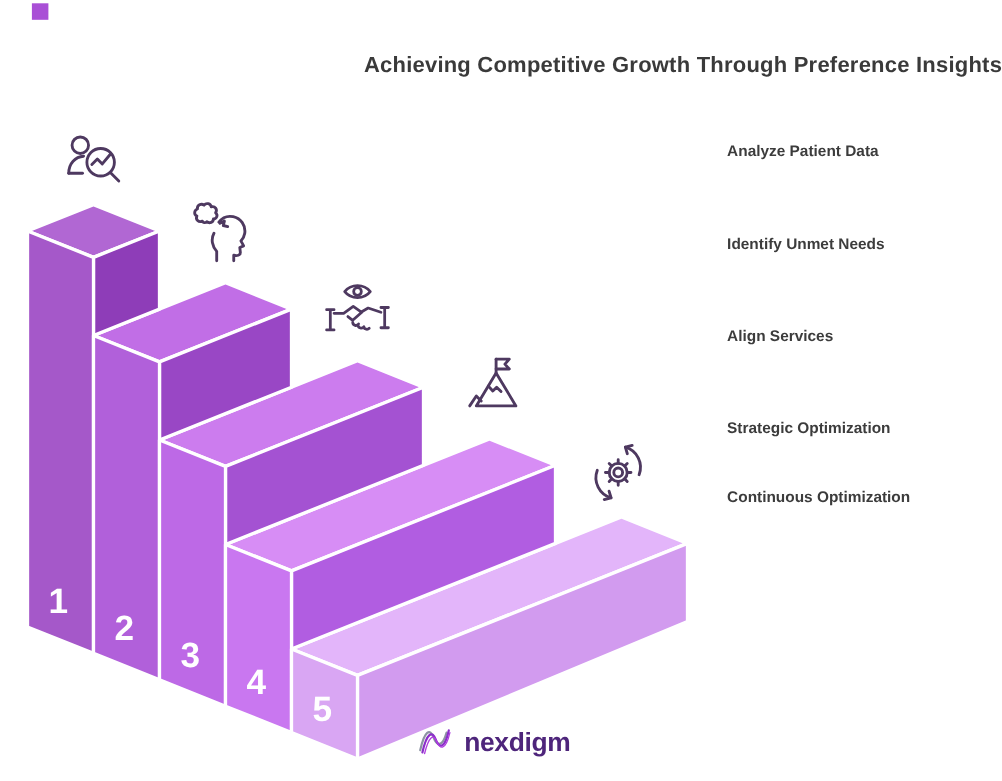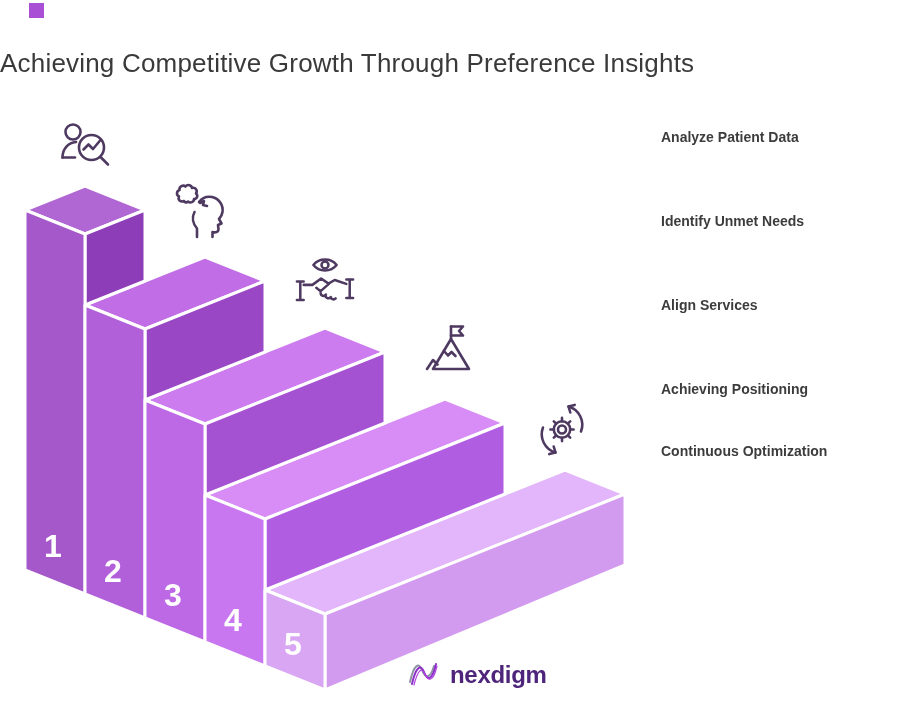--- a/index.html
+++ b/index.html
@@ -1,28 +1,28 @@
 <!DOCTYPE html>
 <html><head>
 <meta charset="utf-8">
 <style>
   html,body{margin:0;padding:0;background:#ffffff;}
   .canvas{position:relative;width:911px;height:710px;background:#ffffff;overflow:hidden;
           font-family:"Liberation Sans", sans-serif;}
   .corner-square{position:absolute;left:29px;top:3px;width:15px;height:15px;}
-  .title{position:absolute;left:0;right:0;top:48px;text-align:left;margin:0;
-         font-size:26px;font-weight:normal;letter-spacing:.2px;}
+  .title{position:absolute;left:0;right:0;top:48px;text-align:right;margin:0;
+         font-size:20px;font-weight:bold;letter-spacing:.2px;}
   .stairs{position:absolute;left:0;top:0;width:911px;height:710px;}
   .step-num{font-family:"Liberation Sans",sans-serif;font-weight:bold;font-size:32px;fill:#ffffff;}
   .icon{position:absolute;}
   .icon svg{display:block;}
   .label{position:absolute;left:661px;width:250px;font-size:14px;font-weight:bold;
           white-space:nowrap;}
   .lbl-0{top:129px}.lbl-1{top:213px}.lbl-2{top:297px}.lbl-3{top:381px}.lbl-4{top:443px}
-  .logo{position:absolute;left:408px;top:658px;display:flex;align-items:center;gap:8px;}
+  .logo{position:absolute;left:380px;top:658px;display:flex;align-items:center;gap:8px;}
   .logo-text{font-size:24px;font-weight:bold;letter-spacing:-0.3px;line-height:32px;}
 </style>
 </head>
 <body>
 
 <div class="canvas">
 
   <div class="corner-square" style="background:#a94fd6"></div>
 
   <h1 class="title" style="color:#3a3a3a">Achieving Competitive Growth Through Preference Insights</h1>
@@ -107,21 +107,21 @@
       <path d="M34.5,5.5 A19,19 0 0 1 47,30.5"></path>
       <path d="M34.5,5.5 l6.2,-1.6 M34.5,5.5 l1.8,6"></path>
       <path d="M21.5,51.5 A19,19 0 0 1 9,26.5"></path>
       <path d="M21.5,51.5 l-6.2,1.6 M21.5,51.5 l-1.8,-6"></path>
     </svg>
   </div>
 
   <div class="label lbl-0" style="color:#3c3c3c">Analyze Patient Data</div>
   <div class="label lbl-1" style="color:#3c3c3c">Identify Unmet Needs</div>
   <div class="label lbl-2" style="color:#3c3c3c">Align Services</div>
-  <div class="label lbl-3" style="color:#3c3c3c">Achieving Positioning</div>
+  <div class="label lbl-3" style="color:#3c3c3c">Strategic Optimization</div>
   <div class="label lbl-4" style="color:#3c3c3c">Continuous Optimization</div>
 
   <div class="logo">
     <span>
       <svg width="34" height="30" viewBox="0 0 34 30" fill="none" stroke-linecap="round">
         <path d="M2,24 C6,6 11,4 14,12 C17,20 22,22 26,8" stroke="#8d93a3" stroke-width="2"></path>
         <path d="M4,26 C8,8 13,6 16,14 C19,22 24,24 28,6" stroke="#8b2fc9" stroke-width="2"></path>
         <path d="M6,27 C10,11 14,9 17,16 C20,23 25,25 29,8" stroke="#b03fe0" stroke-width="1.2"></path>
       </svg>
     </span>

